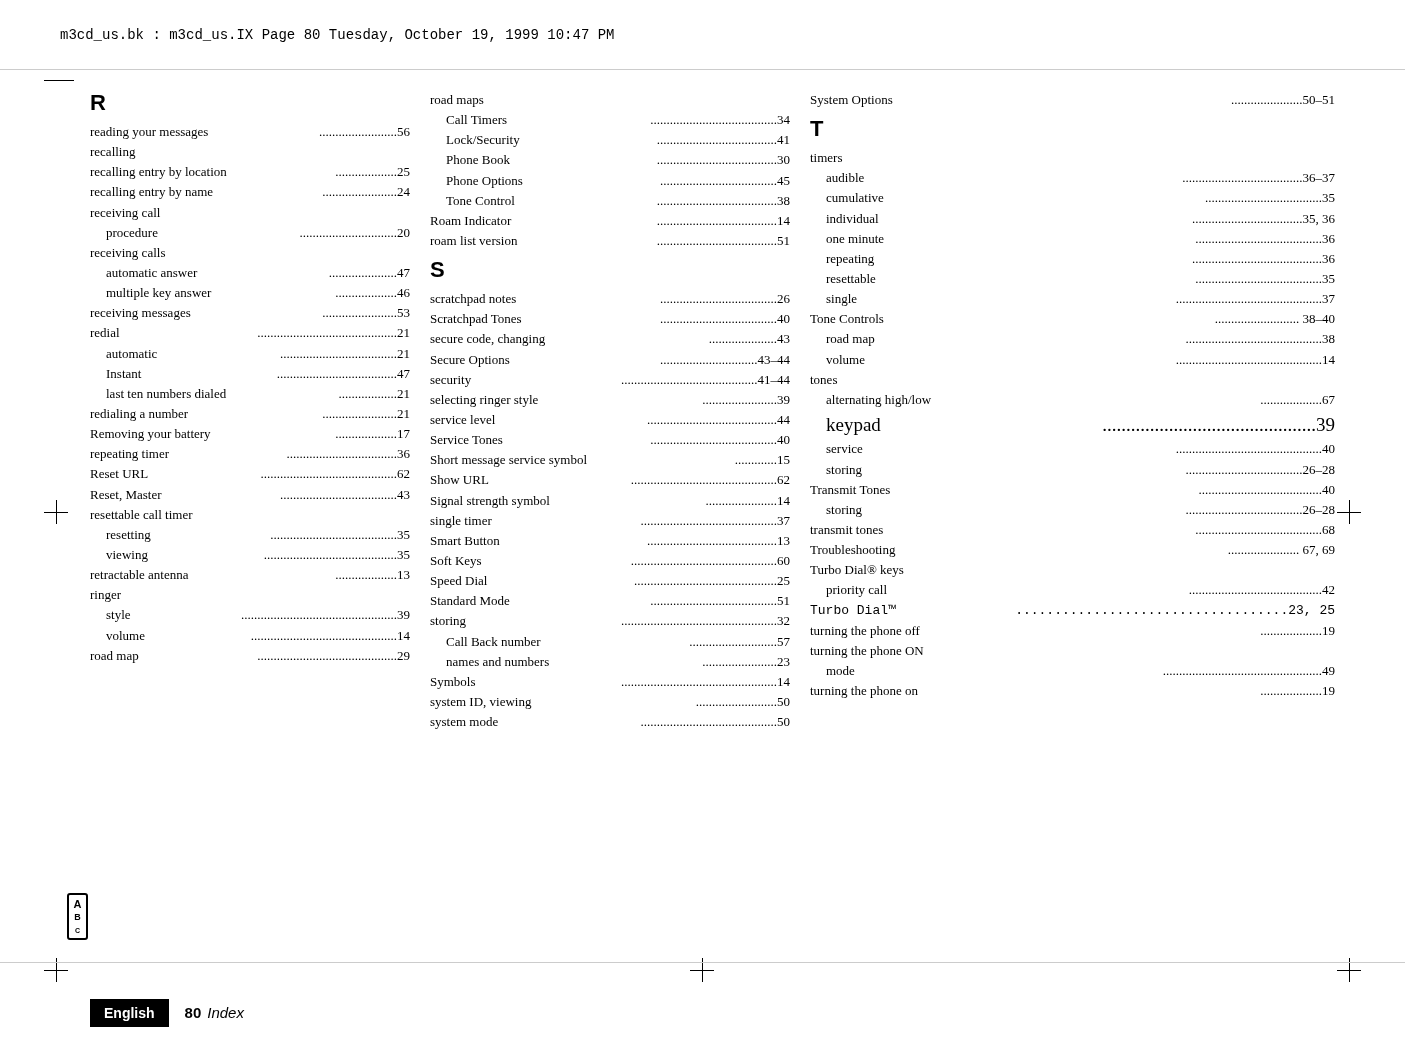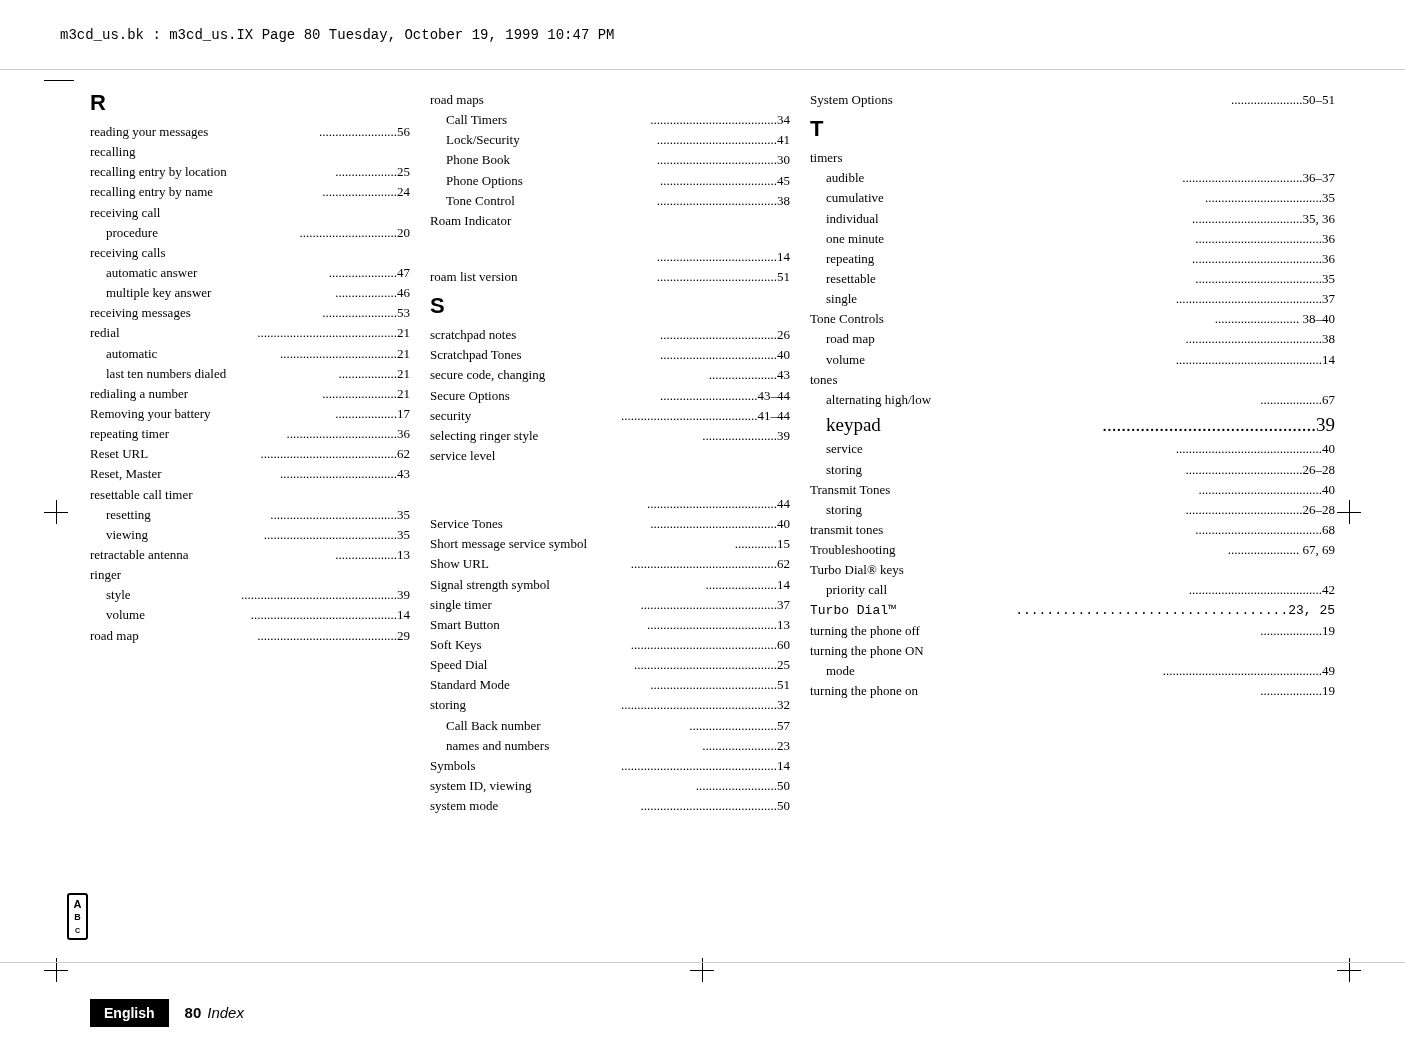--- a/index.html
+++ b/index.html
@@ -224,20 +224,24 @@
         </div>
         <div style="padding-left: 0px; line-height: 1.55; font-size: 13px; display: flex; justify-content: space-between;">
           <span style="flex: 1 1 0%; white-space: nowrap;">redial</span>
           <span style="white-space: nowrap; min-width: 50px; text-align: right;">...........................................21</span>
         </div>
         <div style="padding-left: 16px; line-height: 1.55; font-size: 13px; display: flex; justify-content: space-between;">
           <span style="flex: 1 1 0%; white-space: nowrap;">automatic</span>
           <span style="white-space: nowrap; min-width: 50px; text-align: right;">....................................21</span>
         </div>
         <div style="padding-left: 16px; line-height: 1.55; font-size: 13px; display: flex; justify-content: space-between;">
+          <span style="flex: 1 1 0%; white-space: nowrap;">Instant</span>
+          <span style="white-space: nowrap; min-width: 50px; text-align: right;">.....................................47</span>
+        </div>
+        <div style="padding-left: 16px; line-height: 1.55; font-size: 13px; display: flex; justify-content: space-between;">
           <span style="flex: 1 1 0%; white-space: nowrap;">last ten numbers dialed</span>
           <span style="white-space: nowrap; min-width: 50px; text-align: right;">..................21</span>
         </div>
         <div style="padding-left: 0px; line-height: 1.55; font-size: 13px; display: flex; justify-content: space-between;">
           <span style="flex: 1 1 0%; white-space: nowrap;">redialing a number</span>
           <span style="white-space: nowrap; min-width: 50px; text-align: right;">.......................21</span>
         </div>
         <div style="padding-left: 0px; line-height: 1.55; font-size: 13px; display: flex; justify-content: space-between;">
           <span style="flex: 1 1 0%; white-space: nowrap;">Removing your battery</span>
           <span style="white-space: nowrap; min-width: 50px; text-align: left;">...................17</span>
@@ -310,21 +314,21 @@
         <div style="padding-left: 16px; line-height: 1.55; font-size: 13px; display: flex; justify-content: space-between;">
           <span style="flex: 1 1 0%; white-space: nowrap;">Phone Options</span>
           <span style="white-space: nowrap; min-width: 50px; text-align: right;">....................................45</span>
         </div>
         <div style="padding-left: 16px; line-height: 1.55; font-size: 13px; display: flex; justify-content: space-between;">
           <span style="flex: 1 1 0%; white-space: nowrap;">Tone Control</span>
           <span style="white-space: nowrap; min-width: 50px; text-align: right;">.....................................38</span>
         </div>
         <div style="padding-left: 0px; line-height: 1.55; font-size: 13px; display: flex; justify-content: space-between;">
           <span style="flex: 1 1 0%; white-space: nowrap;">Roam Indicator</span>
-          <span style="white-space: nowrap; min-width: 50px; text-align: left; margin-top: 36px;">.....................................14</span>
+          <span style="white-space: nowrap; min-width: 50px; text-align: left;">.....................................14</span>
         </div>
         <div style="padding-left: 0px; line-height: 1.55; font-size: 13px; display: flex; justify-content: space-between;">
           <span style="flex: 1 1 0%; white-space: nowrap;">roam list version</span>
           <span style="white-space: nowrap; min-width: 50px; text-align: right;">.....................................51</span>
         </div>
       </div>
     <div class="section-letter" style="margin-top:6px;">S</div>
     <div id="col2-s-entries">
         <div style="padding-left: 0px; line-height: 1.55; font-size: 13px; display: flex; justify-content: space-between;">
           <span style="flex: 1 1 0%; white-space: nowrap;">scratchpad notes</span>
@@ -345,21 +349,21 @@
         <div style="padding-left: 0px; line-height: 1.55; font-size: 13px; display: flex; justify-content: space-between;">
           <span style="flex: 1 1 0%; white-space: nowrap;">security</span>
           <span style="white-space: nowrap; min-width: 50px; text-align: right;">..........................................41–44</span>
         </div>
         <div style="padding-left: 0px; line-height: 1.55; font-size: 13px; display: flex; justify-content: space-between;">
           <span style="flex: 1 1 0%; white-space: nowrap;">selecting ringer style</span>
           <span style="white-space: nowrap; min-width: 50px; text-align: right;">.......................39</span>
         </div>
         <div style="padding-left: 0px; line-height: 1.55; font-size: 13px; display: flex; justify-content: space-between;">
           <span style="flex: 1 1 0%; white-space: nowrap;">service level</span>
-          <span style="white-space: nowrap; min-width: 50px;  margin-top: 48px;">........................................44</span>
+          <span style="white-space: nowrap; min-width: 50px; ">........................................44</span>
         </div>
         <div style="padding-left: 0px; line-height: 1.55; font-size: 13px; display: flex; justify-content: space-between;">
           <span style="flex: 1 1 0%; white-space: nowrap;">Service Tones</span>
           <span style="white-space: nowrap; min-width: 50px; text-align: right;">.......................................40</span>
         </div>
         <div style="padding-left: 0px; line-height: 1.55; font-size: 13px; display: flex; justify-content: space-between;">
           <span style="flex: 1 1 0%; white-space: nowrap;">Short message service symbol</span>
           <span style="white-space: nowrap; min-width: 50px; text-align: right;">.............15</span>
         </div>
         <div style="padding-left: 0px; line-height: 1.55; font-size: 13px; display: flex; justify-content: space-between;">

